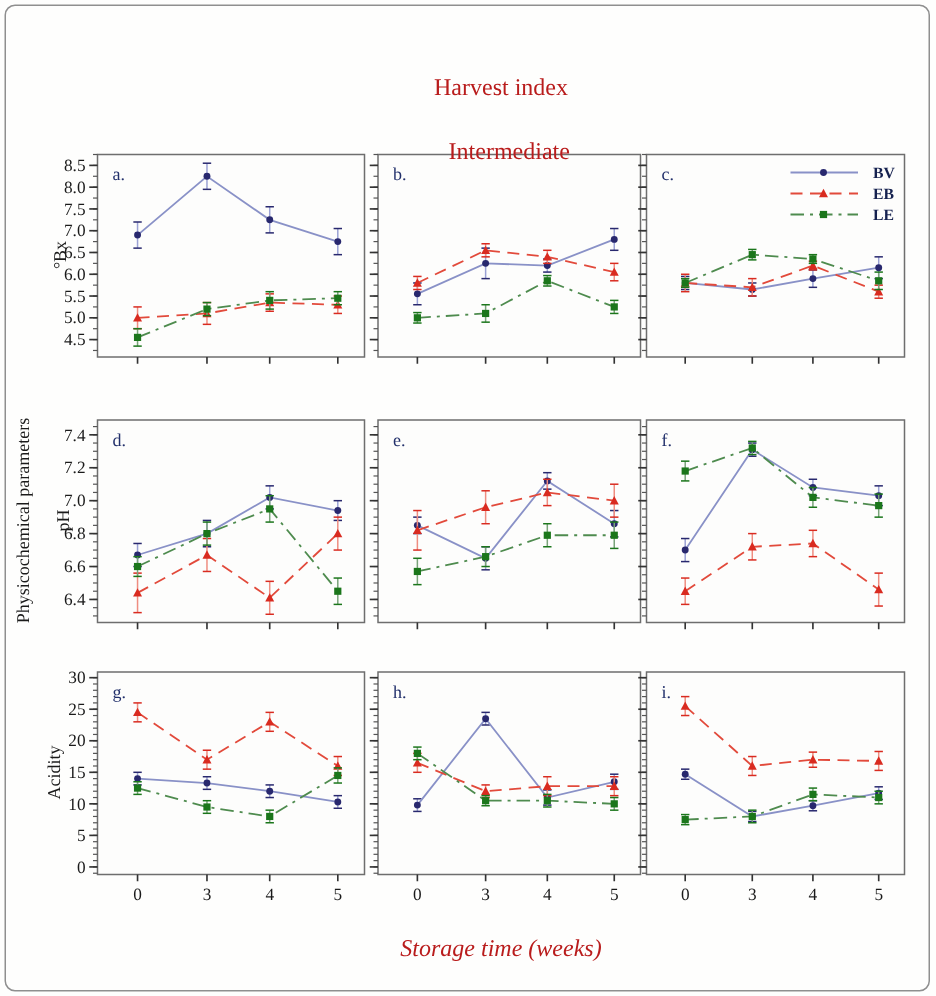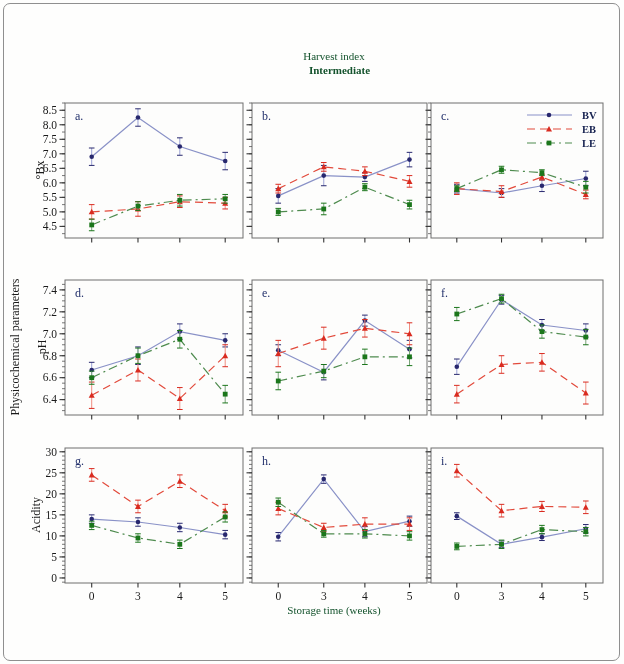--- a/index.html
+++ b/index.html
@@ -1,19 +1,19 @@
 <!DOCTYPE html>
 <html><head>
 <meta charset="utf-8">
 <style>
   html,body{margin:0;padding:0;background:#ffffff;}
   #stage{position:relative;width:624px;height:664px;background:#fefefd;overflow:hidden;
          font-family:"Liberation Serif", serif;color:#1a1a1a;}
   #frame{position:absolute;left:3px;top:3px;right:4px;bottom:3px;border:1.5px solid #8f8f8f;border-radius:7px;pointer-events:none;}
-  .htext{position:absolute;font-size:11px;color:#14532d;}
+  .htext{position:absolute;font-size:16px;color:#b91c1c;}
   .center{text-align:center;}
   .vlabel{position:absolute;height:18px;line-height:18px;text-align:center;transform:rotate(-90deg);font-size:12px;white-space:nowrap;}
   #fig{position:absolute;left:0;top:0;}
   #fig text{font-family:"Liberation Serif", serif;}
 </style>
 </head>
 <body>
 
 <div id="stage">
   <div id="frame"></div>
@@ -937,21 +937,21 @@
           <rect x="454.40000000000003" y="544.0112149532711" width="4.8" height="4.8" fill="#1b761b"></rect>
           <rect x="499.12" y="541.9084112149533" width="4.8" height="4.8" fill="#1b761b"></rect>
           <rect x="539.5400000000001" y="527.188785046729" width="4.8" height="4.8" fill="#1b761b"></rect>
           <rect x="583.4" y="529.2915887850468" width="4.8" height="4.8" fill="#1b761b"></rect>
         </g>
       </g>
     </svg>
 
   <div class="htext center" style="left:65px;top:50px;width:538px;">Harvest index</div>
 
-  <div class="htext center" style="left:252px;top:64px;width:175px;font-weight:bold;">Intermediate</div>
+  <div class="htext center" style="left:252px;top:93px;width:175px;">Intermediate</div>
 
   <div class="vlabel" style="left:-20px;top:161px;width:120px;">°Bx</div>
   <div class="vlabel" style="left:-18px;top:338px;width:120px;">pH</div>
   <div class="vlabel" style="left:-24px;top:506px;width:120px;">Acidity</div>
   <div class="vlabel" style="left:-95px;top:338px;width:220px;">Physicochemical parameters</div>
 
-  <div class="htext center" style="left:65px;top:604px;width:538px;">Storage time (weeks)</div>
+  <div class="htext center" style="left:65px;top:624px;width:538px;font-style:italic;">Storage time (weeks)</div>
 </div>
 
 </body></html>

